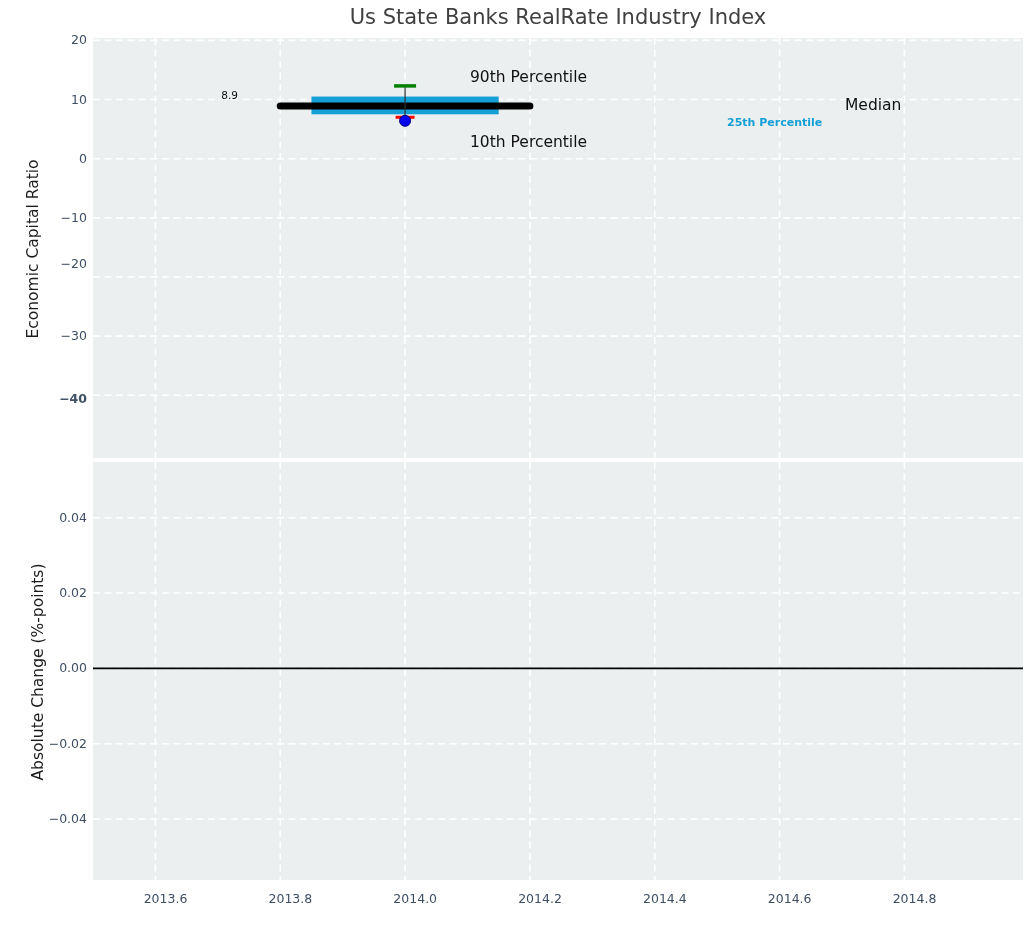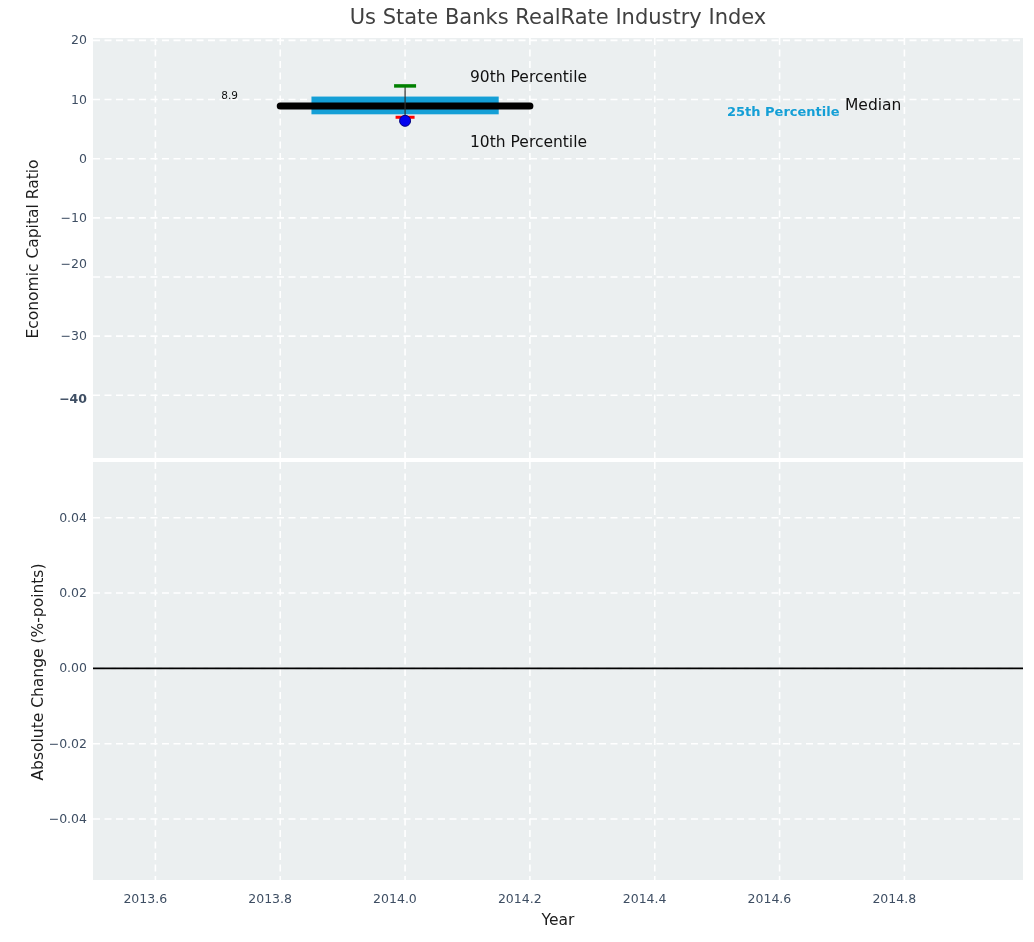--- a/index.html
+++ b/index.html
@@ -19,37 +19,37 @@
   .plot-area svg{position:absolute;left:0;top:0;display:block;}
   #chart-title{
     position:absolute;left:93px;top:5px;width:930px;
     text-align:center;font-size:21px;color:#404040;
   }
   .tick{
     position:absolute;font-size:12.5px;color:#3e4e63;
     height:18px;line-height:18px;white-space:nowrap;
   }
   .ytick{right:947px;text-align:center;}
-  .xtick{width:64px;text-align:left;}
+  .xtick{width:64px;text-align:right;}
   .axis-label{
     position:absolute;color:#1c1c1c;font-size:15.5px;white-space:nowrap;
   }
   #ylabel-top{
     left:-77px;top:240px;width:220px;text-align:center;
     transform:rotate(-90deg);transform-origin:center;
   }
   #ylabel-bottom{
     left:-92px;top:663px;width:260px;text-align:center;
     transform:rotate(-90deg);transform-origin:center;
   }
   #xlabel{left:93px;top:911px;width:930px;text-align:center;}
   .ann{position:absolute;color:#111111;font-size:15.5px;white-space:nowrap;}
   #ann-90{left:470px;top:68px;}
   #ann-10{left:470px;top:133px;}
-  #ann-25{left:727px;top:104px;font-size:13px;font-weight:bold;color:#149fd6;text-align:right;}
+  #ann-25{left:727px;top:116px;font-size:11px;font-weight:bold;color:#149fd6;text-align:right;}
   #ann-median{left:845px;top:96px;}
   #ann-median-value{left:204px;top:89px;width:34px;text-align:right;font-size:10.5px;}
   #legend-box{
     position:absolute;left:794px;top:45px;width:224px;height:29px;
     background:#f1f2f7;border:1px solid #c9c9d3;border-radius:4px;
     display:flex;align-items:center;box-sizing:border-box;
   }
   #legend-line{width:30px;height:3px;margin-left:9px;flex:0 0 auto;}
   #legend-label{margin-left:11px;font-size:13.5px;color:#2a2a2a;white-space:nowrap;}
 </style>
@@ -97,21 +97,20 @@
         <line x1="0" y1="131.04864864864862" x2="930" y2="131.04864864864862" stroke="#ffffff" stroke-width="1.6" stroke-dasharray="7 4.5"></line>
         <line x1="0" y1="206.36396396396395" x2="930" y2="206.36396396396395" stroke="#ffffff" stroke-width="1.6" stroke-dasharray="7 4.5"></line>
         <line x1="0" y1="281.6792792792793" x2="930" y2="281.6792792792793" stroke="#ffffff" stroke-width="1.6" stroke-dasharray="7 4.5"></line>
         <line x1="0" y1="356.99459459459456" x2="930" y2="356.99459459459456" stroke="#ffffff" stroke-width="1.6" stroke-dasharray="7 4.5"></line>
         <line x1="0" y1="206.36396396396395" x2="930" y2="206.36396396396395" stroke="#000000" stroke-width="1.8"></line>
       </svg>
     </div>
 
   <div id="ylabel-top" class="axis-label">Economic Capital Ratio</div>
   <div id="ylabel-bottom" class="axis-label">Absolute Change (%-points)</div>
-  <div id="xlabel" class="axis-label">Year</div>
 
   <div id="ann-90" class="ann">90th Percentile</div>
   <div id="ann-10" class="ann">10th Percentile</div>
   <div id="ann-25" class="ann">25th Percentile</div>
   <div id="ann-median" class="ann">Median</div>
   <div id="ann-median-value" class="ann">8.9</div>
 
 
 <div class="tick ytick" style="top: 31.3662px;">20</div>
     <div class="tick ytick" style="top: 90.5211px;">10</div>

